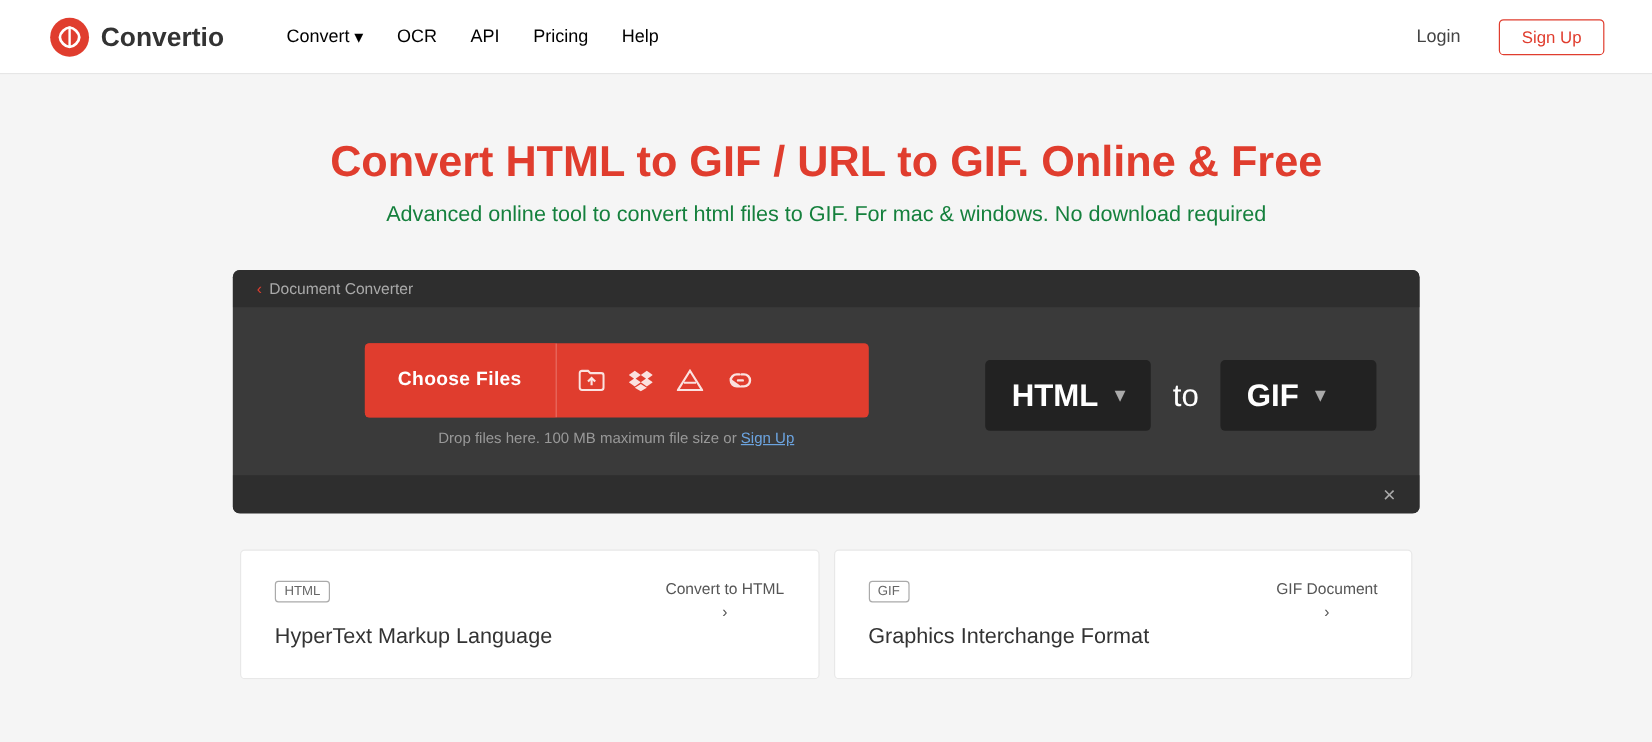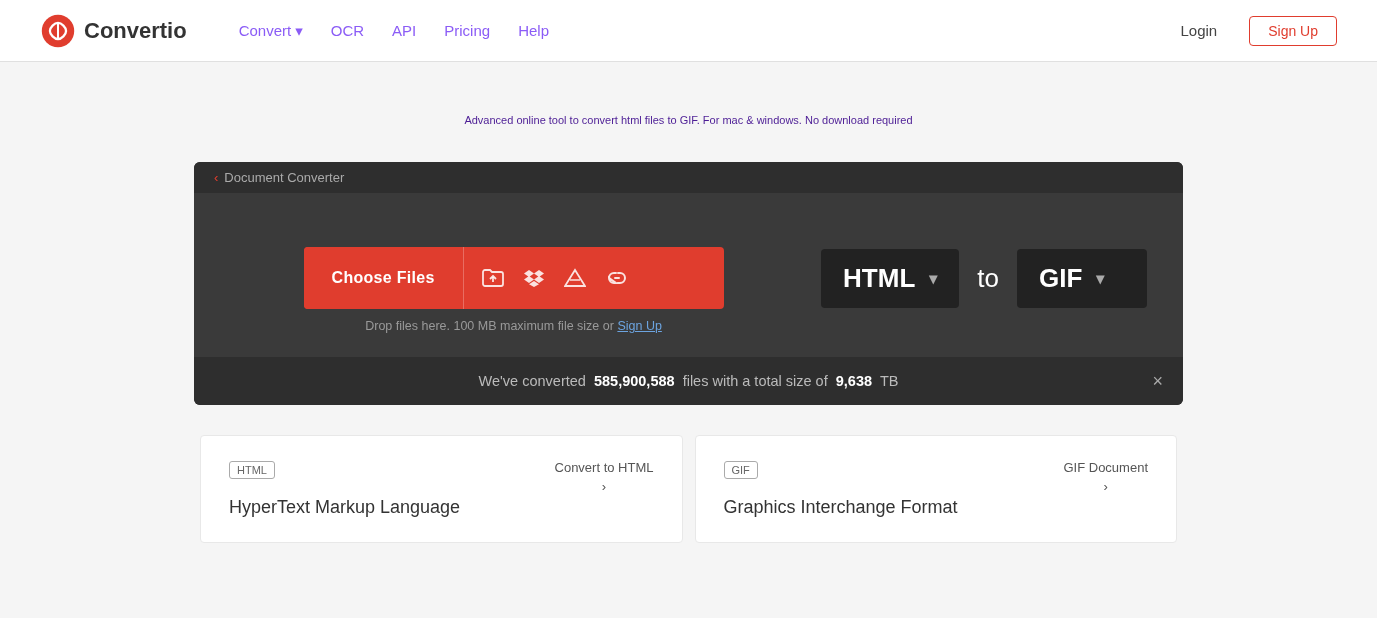--- a/index.html
+++ b/index.html
@@ -32,21 +32,21 @@
       color: #333;
     }
     .nav-links {
       display: flex;
       align-items: center;
       gap: 28px;
       flex: 1;
     }
     .nav-link {
       font-size: 15px;
-      color: #8b5cf6;
+      color: #000000;
       text-decoration: none;
       display: flex;
       align-items: center;
       gap: 4px;
       cursor: pointer;
     }
     .nav-actions {
       display: flex;
       align-items: center;
       gap: 32px;
@@ -76,22 +76,22 @@
       padding: 52px 20px 36px;
       background: #f5f5f5;
     }
     .hero-title {
       font-size: 36px;
       font-weight: 700;
       color: #e03d2e;
       margin-bottom: 12px;
     }
     .hero-subtitle {
-      font-size: 11px;
-      color: #4c1d95;
+      font-size: 18px;
+      color: #15803d;
     }
 
     
     .converter-wrapper {
       max-width: 990px;
       margin: 0 auto 0;
       background: #3a3a3a;
       border-radius: 6px;
       overflow: hidden;
     }
@@ -122,21 +122,20 @@
     }
     .choose-bar {
       display: flex;
       align-items: center;
       background: #e03d2e;
       border-radius: 4px;
       height: 62px;
       width: 100%;
       max-width: 420px;
       overflow: hidden;
-      margin-top: 24px;
     }
     .choose-btn {
       background: #e03d2e;
       color: #fff;
       font-size: 16px;
       font-weight: 600;
       padding: 0 28px;
       height: 100%;
       border: none;
       cursor: pointer;
@@ -294,20 +293,21 @@
     <a class="nav-link">Help</a>
   </div>
 
   <div class="nav-actions">
     <button class="btn-login">Login</button>
     <button class="btn-signup">Sign Up</button>
   </div>
 </nav>
 
 <section class="hero">
+  <h1 class="hero-title">Convert HTML to GIF / URL to GIF. Online &amp; Free</h1>
   <p class="hero-subtitle">Advanced online tool to convert html files to GIF. For mac &amp; windows. No download required</p>
 </section>
 
 <div style="padding: 0 194px;">
   <div class="converter-wrapper">
 
     <div class="doc-converter-bar">
       <span class="chevron">‹</span>
       <span>Document Converter</span>
     </div>
@@ -363,27 +363,20 @@
         </button>
         <span class="to-text">to</span>
         <button class="format-btn">
           <span>GIF</span>
           <span class="caret">▾</span>
         </button>
       </div>
     </div>
 
     <div class="stats-bar">
-      <span>
-        <span>We've converted</span>
-        &nbsp;<strong>585,900,588</strong>&nbsp;
-        <span>files with a total size of</span>
-        &nbsp;<strong>9,638</strong>&nbsp;
-        <span>TB</span>
-      </span>
       <button class="stats-close">×</button>
     </div>
   </div>
 </div>
 
 <div class="cards-section">
   <div class="card">
     <div>
       <span class="card-tag">HTML</span>
       <a class="card-link">

